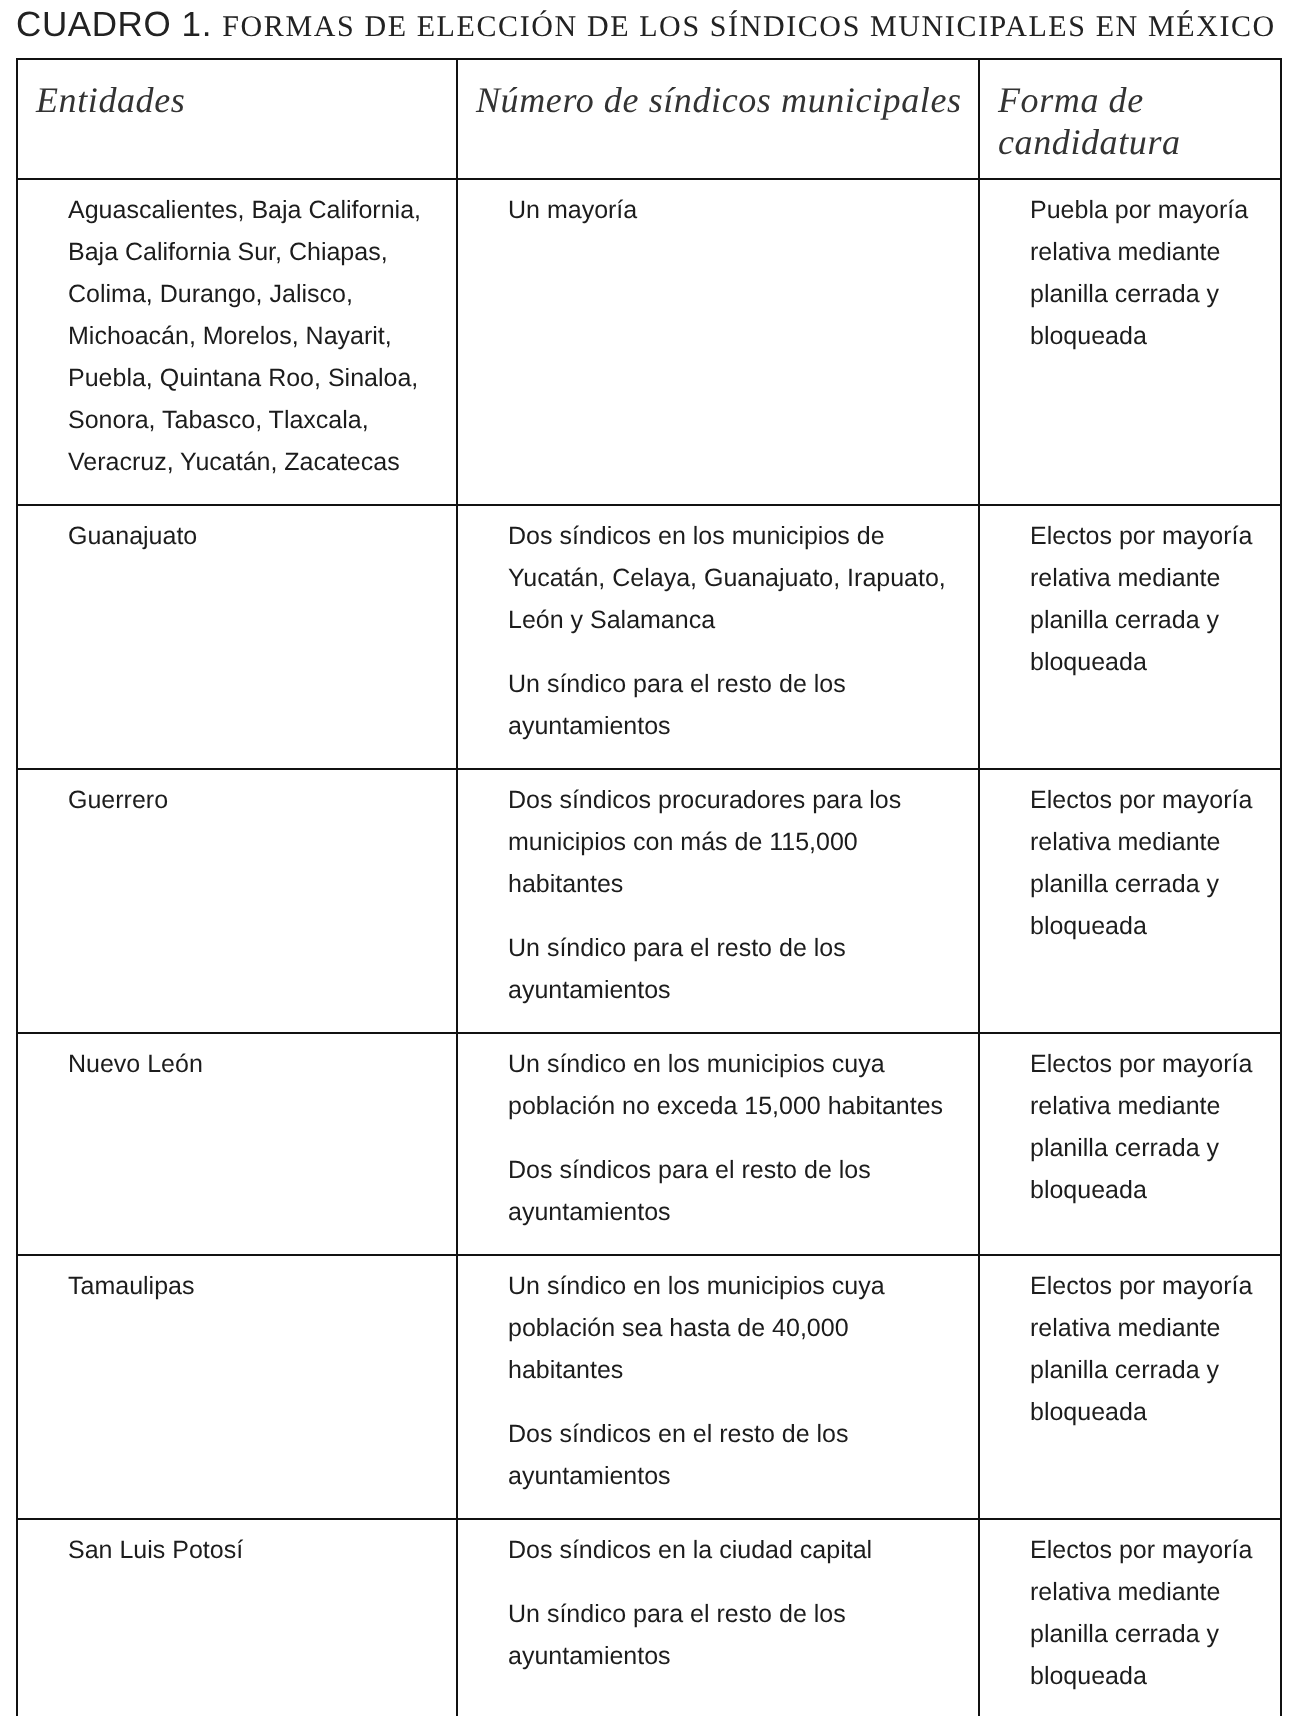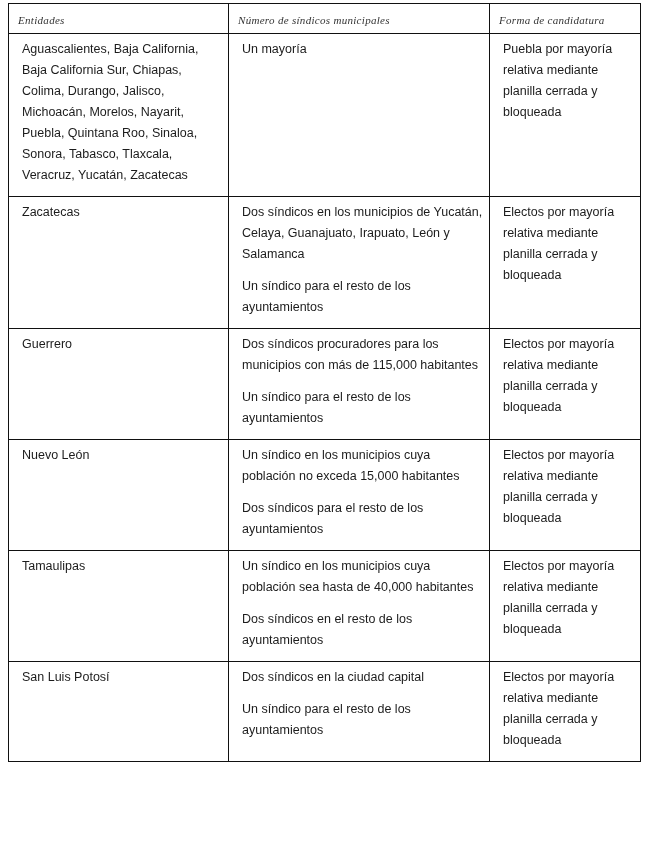--- a/index.html
+++ b/index.html
@@ -41,42 +41,46 @@
   }
   th, td {
     border: 1px solid #111;
     vertical-align: top;
     text-align: left;
   }
   th {
     font-family: "Liberation Serif", serif;
     font-style: italic;
     font-weight: normal;
-    font-size: 11px;
+    font-size: 18px;
     color: #333;
     padding: 10px 6px 7px 9px;
     letter-spacing: 0.3px;
   }
   td {
     font-size: 12.5px;
     line-height: 21px;
     padding: 5px 6px 6px 9px;
     color: #1c1c1c;
   }
   td p {
-    margin: 0 0 11px 4px;
+    margin: 0 0 11px 16px;
   }
   td p:last-child {
     margin-bottom: 4px;
   }
 </style>
 </head>
 <body>
 
 <div class="page">
+  <p class="title">
+    <span class="title-label">CUADRO 1. </span>
+    <span class="title-text">FORMAS DE ELECCIÓN DE LOS SÍNDICOS MUNICIPALES EN MÉXICO</span>
+  </p>
 
   <table>
     <colgroup>
       <col style="width:220px">
       <col style="width:261px">
       <col style="width:151px">
     </colgroup>
     <thead>
       <tr>
         <th>Entidades</th>
@@ -91,21 +95,21 @@
           </td>
           <td>
             <p>Un mayoría</p>
           </td>
           <td>
             <p>Puebla por mayoría relativa mediante planilla cerrada y bloqueada</p>
           </td>
         </tr>
         <tr>
           <td>
-            <p>Zacatecas</p>
+            <p>Guanajuato</p>
           </td>
           <td>
             <p>Dos síndicos en los municipios de Yucatán, Celaya, Guanajuato, Irapuato, León y Salamanca</p>
             <p>Un síndico para el resto de los ayuntamientos</p>
           </td>
           <td>
             <p>Electos por mayoría relativa mediante planilla cerrada y bloqueada</p>
           </td>
         </tr>
         <tr>

